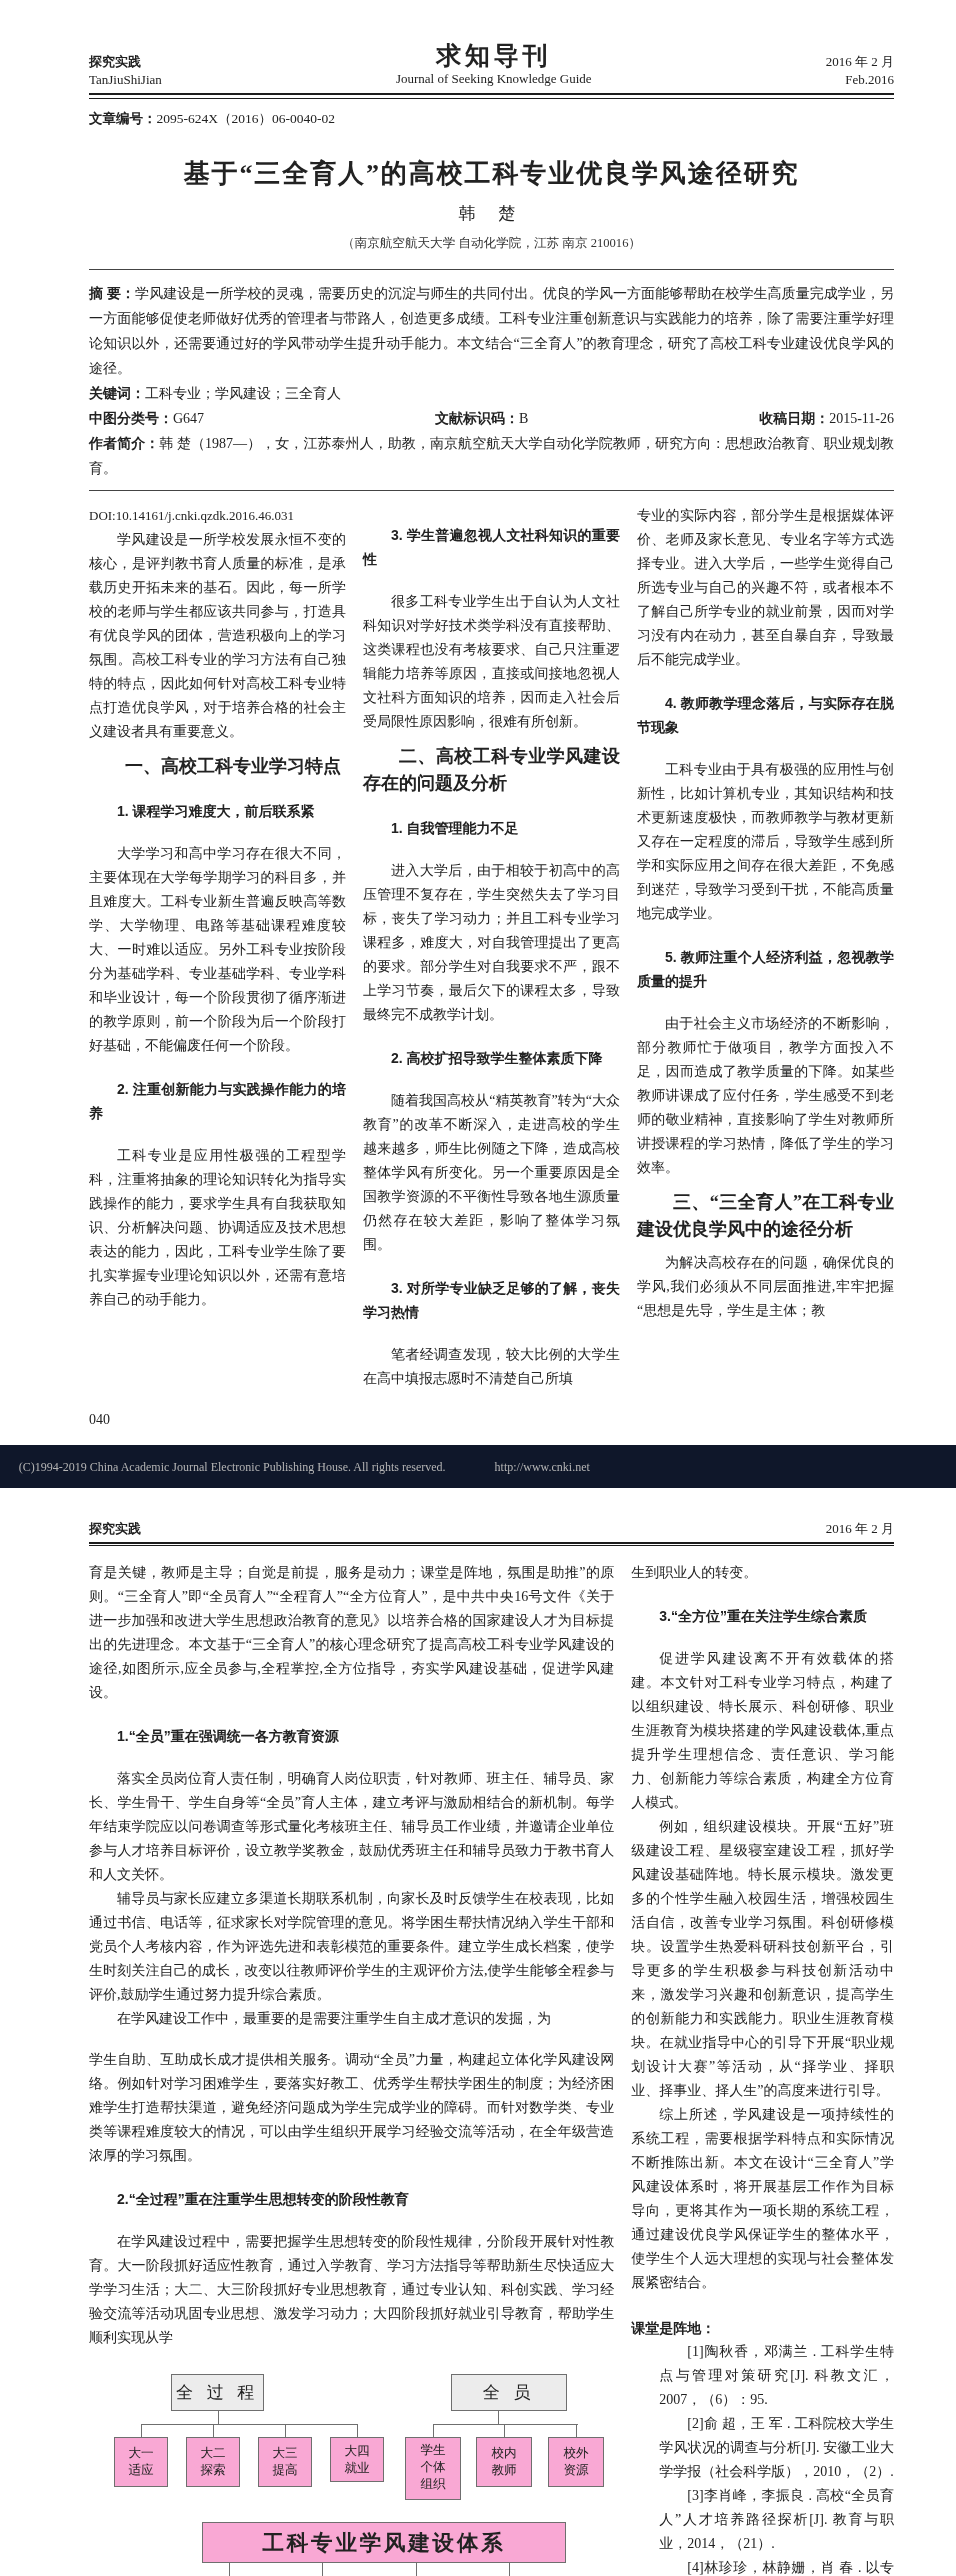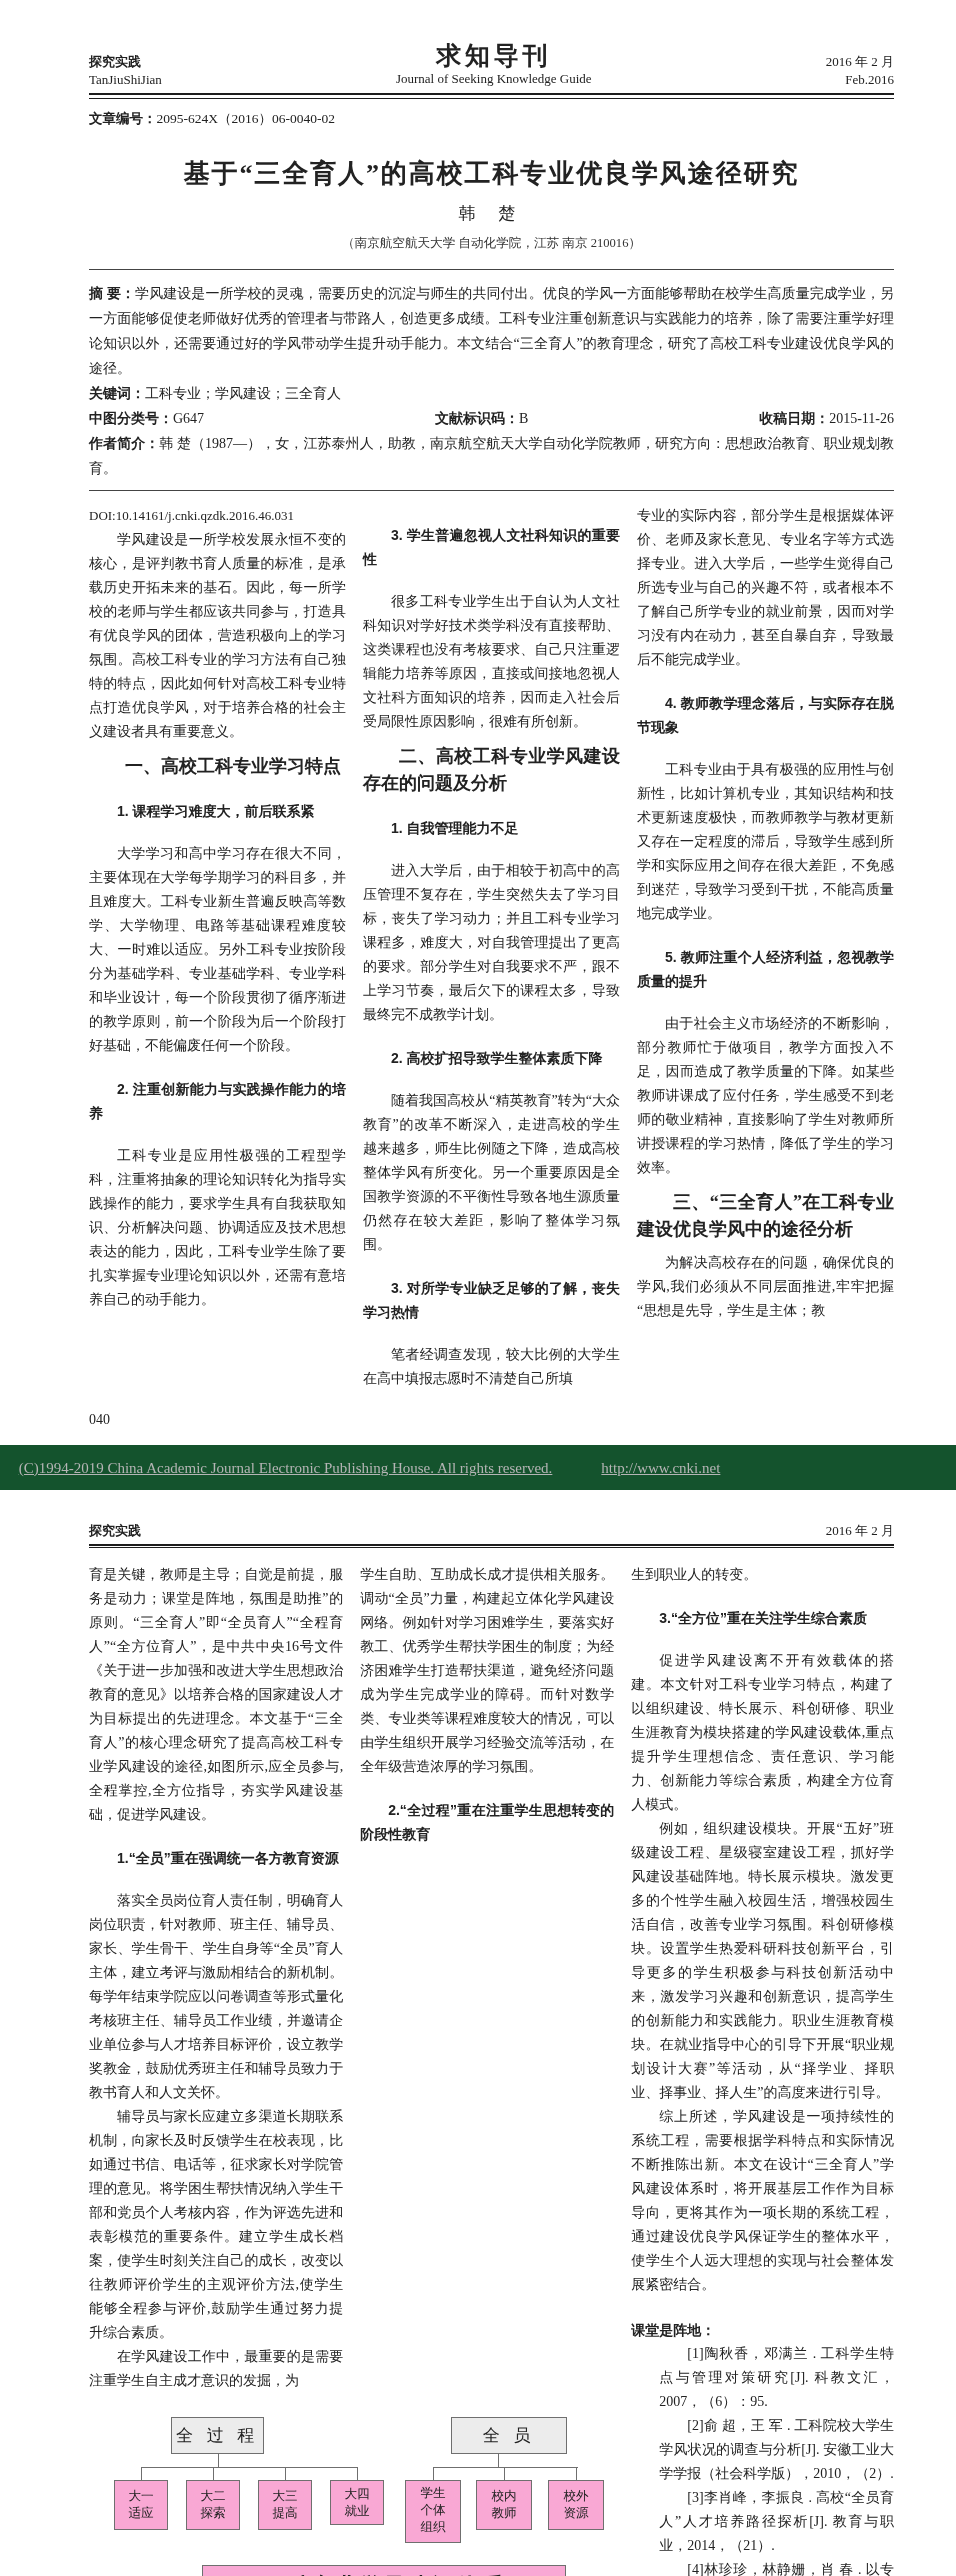--- a/index.html
+++ b/index.html
@@ -45,39 +45,39 @@
              font-family:"Liberation Sans","DejaVu Sans",sans-serif; margin:19px 0; }
   .pageno { font-size:14px; }
   .pageno.p040 { margin:20.5px 0 17px; }
 
   
   .p2-header { display:flex; justify-content:space-between; align-items:flex-end; font-size:13px; }
   .p2-header .cn { font-weight:bold; font-family:"Liberation Sans","DejaVu Sans",sans-serif; }
 
   .p2-body { display:flex; gap:17px; margin-top:15px; }
   .left-two { flex:2 1 0; min-width:0; }
-  .two-cols { display:flex; gap:17px; }
+  .two-cols { display:flex; gap:17px;flex-direction:column; }
   .two-cols .col { flex:1 1 0; }
 
   
   .ref-label { font-size:14px; font-weight:bold; font-family:"Liberation Sans","DejaVu Sans",sans-serif;
                margin-top:20.5px; line-height:24px; }
   .ref { font-size:13.5px; line-height:23px; text-align:justify; padding-left:2em; text-indent:-2em; margin-top:0; }
 
   
   .diagram { position:relative; width:528px; height:323px; margin-top:24px; }
   .dbox { position:absolute; border:0.9px solid #6f6f6f; display:flex; align-items:center; justify-content:center;
           text-align:center; white-space:pre-line; background:#f9a8d4; color:#222; }
   .gbox { background:#ececec; font-size:17px; letter-spacing:4.7px; }
   .wbox { font-size:12.6px; line-height:1.35; }
   .cbar { font-size:21.5px; font-weight:bold; letter-spacing:2.8px; }
   .fl { position:absolute; background:#6f6f6f; }
 
   
-  .copyright { padding:15px 18.7px 13px; font-size:15px; color:#b5b5b5; background:#14532d;text-decoration:underline; }
+  .copyright { padding:15px 18.7px 13px; font-size:12px; color:#b5b5b5; background:#0f172a; }
   .copyright .url { margin-left:49px; }
 </style>
 </head>
 <body>
 
 <section class="sheet page1">
 
   <header class="journal-header">
     <div class="jh-left">
       <div class="cn">探究实践</div>
@@ -167,20 +167,21 @@
         <div class="col">
           <p class="noindent">育是关键，教师是主导；自觉是前提，服务是动力；课堂是阵地，氛围是助推”的原则。“三全育人”即“全员育人”“全程育人”“全方位育人”，是中共中央16号文件《关于进一步加强和改进大学生思想政治教育的意见》以培养合格的国家建设人才为目标提出的先进理念。本文基于“三全育人”的核心理念研究了提高高校工科专业学风建设的途径,如图所示,应全员参与,全程掌控,全方位指导，夯实学风建设基础，促进学风建设。</p>
           <div class="h2">1.“全员”重在强调统一各方教育资源</div>
           <p>落实全员岗位育人责任制，明确育人岗位职责，针对教师、班主任、辅导员、家长、学生骨干、学生自身等“全员”育人主体，建立考评与激励相结合的新机制。每学年结束学院应以问卷调查等形式量化考核班主任、辅导员工作业绩，并邀请企业单位参与人才培养目标评价，设立教学奖教金，鼓励优秀班主任和辅导员致力于教书育人和人文关怀。</p>
           <p>辅导员与家长应建立多渠道长期联系机制，向家长及时反馈学生在校表现，比如通过书信、电话等，征求家长对学院管理的意见。将学困生帮扶情况纳入学生干部和党员个人考核内容，作为评选先进和表彰模范的重要条件。建立学生成长档案，使学生时刻关注自己的成长，改变以往教师评价学生的主观评价方法,使学生能够全程参与评价,鼓励学生通过努力提升综合素质。</p>
           <p>在学风建设工作中，最重要的是需要注重学生自主成才意识的发掘，为</p>
         </div>
         <div class="col">
           <p class="noindent">学生自助、互助成长成才提供相关服务。调动“全员”力量，构建起立体化学风建设网络。例如针对学习困难学生，要落实好教工、优秀学生帮扶学困生的制度；为经济困难学生打造帮扶渠道，避免经济问题成为学生完成学业的障碍。而针对数学类、专业类等课程难度较大的情况，可以由学生组织开展学习经验交流等活动，在全年级营造浓厚的学习氛围。</p>
           <div class="h2">2.“全过程”重在注重学生思想转变的阶段性教育</div>
+          <p>在学风建设过程中，需要把握学生思想转变的阶段性规律，分阶段开展针对性教育。大一阶段抓好适应性教育，通过入学教育、学习方法指导等帮助新生尽快适应大学学习生活；大二、大三阶段抓好专业思想教育，通过专业认知、科创实践、学习经验交流等活动巩固专业思想、激发学习动力；大四阶段抓好就业引导教育，帮助学生顺利实现从学</p>
         </div>
       </div>
 
       <figure class="diagram">
 
         <div class="dbox gbox" style="left:82px; top:0; width:93px; height:37px;">全 过 程</div>
         <div class="dbox gbox" style="left:362px; top:0; width:116px; height:37px;">全 员</div>
 
         <div class="fl" style="left:129px; top:37px; width:0.9px; height:13px;"></div>
         <div class="fl" style="left:52px;  top:50px; width:217px; height:0.9px;"></div>

